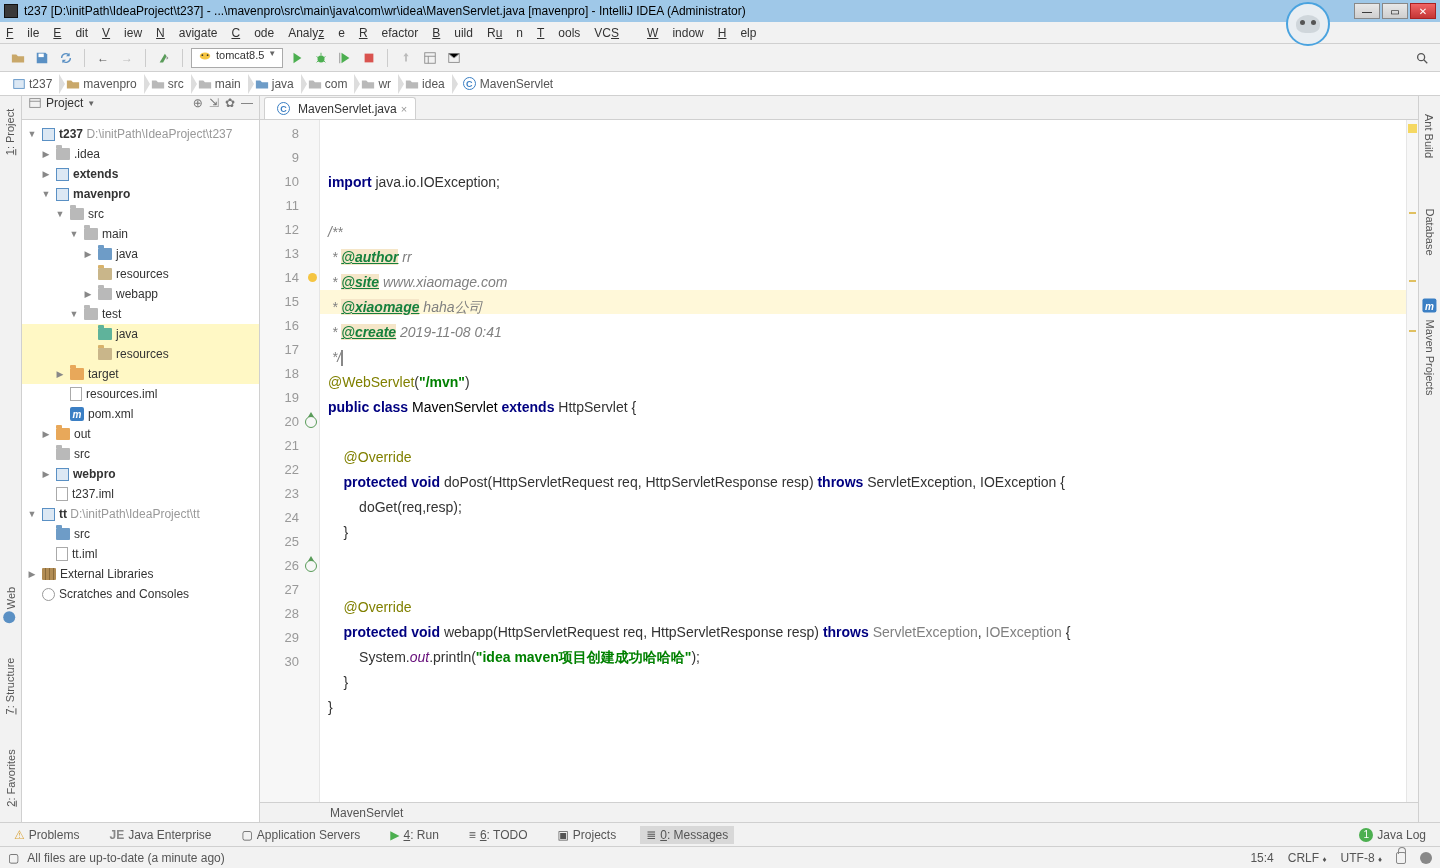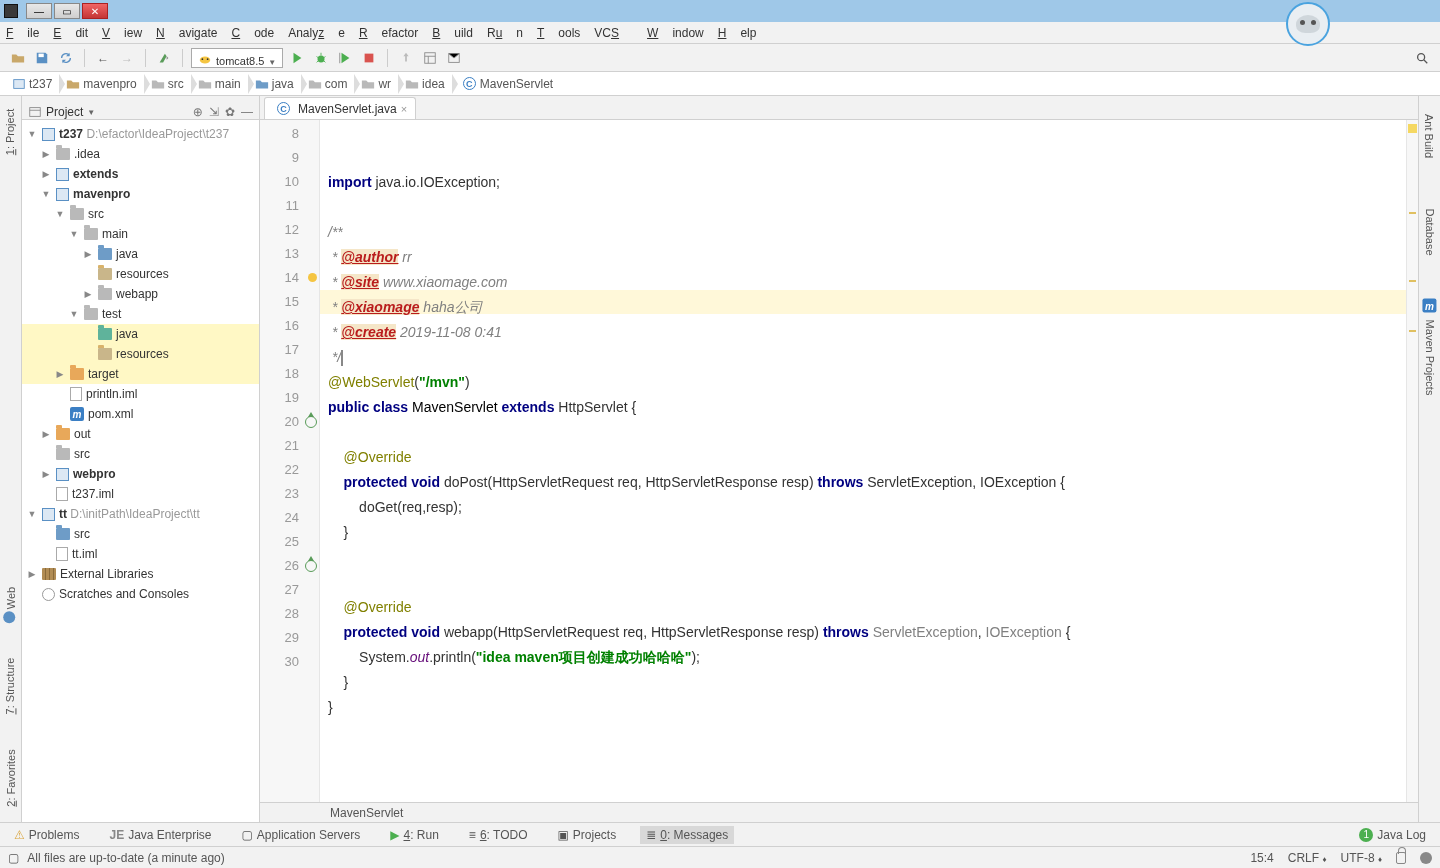--- a/index.html
+++ b/index.html
@@ -15,39 +15,39 @@
   .avatar-face{ width:24px;height:18px;border-radius:50% 50% 40% 40%;background:#cfd6db;position:relative;}
   .avatar-face::before,.avatar-face::after{content:"";position:absolute;width:5px;height:5px;border-radius:50%;background:#555;top:5px;}
   .avatar-face::before{left:4px;} .avatar-face::after{right:4px;}
   
   .menubar { height:22px; background:#f2f2f2; display:flex; align-items:center; padding:0 6px; border-bottom:1px solid #d0d0d0; }
   .menubar span { margin-right:14px; cursor:default; }
   
   .toolbar { height:28px; background:#f2f2f2; border-bottom:1px solid #d0d0d0; display:flex; align-items:center; padding:0 8px; gap:4px; }
   .tb-btn { width:20px; height:20px; display:flex; align-items:center; justify-content:center; color:#555; }
   .tb-sep { width:1px; height:18px; background:#ccc; margin:0 4px; }
-  .tb-combo { height:20px; border:1px solid #aaa; background:#fff; display:flex; align-items:flex-end; padding:0 6px; font-size:11px; gap:4px; }
+  .tb-combo { height:20px; border:1px solid #aaa; background:#fff; display:flex; align-items:flex-start; padding:0 6px; font-size:11px; gap:4px; }
   .svg-ico{width:14px;height:14px;}
   
   .crumbbar { height:24px; background:#fff; border-bottom:1px solid #d0d0d0; display:flex; align-items:center; padding:0 6px; }
   .crumb{ display:flex; align-items:center; padding:0 8px 0 6px; height:20px; position:relative; color:#555; font-size:12px;}
   .crumb svg{margin-right:3px;}
   .crumb::after{content:"";position:absolute;right:-5px;top:0;border-left:6px solid #ddd;border-top:10px solid transparent;border-bottom:10px solid transparent;}
   .crumbbar .crumb:last-child::after{display:none;}
   
   .frame { display:flex; height:calc(868px - 22px - 22px - 28px - 24px - 24px - 22px); }
   
   .left-gutter { width:22px; background:#f2f2f2; border-right:1px solid #d0d0d0; display:flex; flex-direction:column; align-items:center; padding-top:4px; font-size:11px; color:#555;}
   .lg-item{ transform:rotate(-90deg); transform-origin:center; white-space:nowrap; margin:42px 0; cursor:default;}
   
   .right-gutter{ width:22px; background:#f2f2f2; border-left:1px solid #d0d0d0; display:flex; flex-direction:column; align-items:center; padding-top:4px; font-size:11px; color:#555;}
   .rg-item{ transform:rotate(90deg); transform-origin:center; white-space:nowrap; margin:42px 0; cursor:default;}
   
   .sidebar { width:238px; background:#fff; border-right:1px solid #d0d0d0; display:flex; flex-direction:column; }
-  .sidebar-head { height:24px; background:#f2f2f2; border-bottom:1px solid #d0d0d0; display:flex; align-items:flex-end; padding:0 6px; justify-content:space-between;}
+  .sidebar-head { height:24px; background:#f2f2f2; border-bottom:1px solid #d0d0d0; display:flex; align-items:flex-start; padding:0 6px; justify-content:space-between;}
   .sidebar-head .sh-left{display:flex;align-items:center;gap:4px;}
   .sidebar-head .sh-icons{display:flex;gap:6px;color:#777;}
   .tree { overflow:auto; flex:1; padding:4px 0; }
   .tree-row{ display:flex; align-items:center; height:20px; padding-left:4px; white-space:nowrap;}
   .tree-row.sel{ background:#FFF8C5; }
   .tree-row.sel2{ background:#FFF8C5; }
   .tw{ width:12px; text-align:center; color:#888; font-size:9px;}
   .ind{display:inline-block;}
   .ico-folder{ width:14px;height:12px;background:#D9B36B;display:inline-block;margin:0 4px;border-radius:1px;position:relative;}
   .ico-folder::before{content:"";position:absolute;top:-3px;left:0;width:6px;height:3px;background:#D9B36B;border-radius:1px 1px 0 0;}
@@ -77,21 +77,21 @@
   .code{ flex:1; font-family:"Consolas","Courier New",monospace; font-size:14px; line-height:24px; padding-top:2px; padding-left:8px; white-space:pre; position:relative;}
   .errstrip{ width:12px; background:#f7f7f7; border-left:1px solid #e6e6e6; position:relative;}
   .errstrip .warn{ position:absolute; right:1px; top:4px; width:9px;height:9px;background:#f5d862;}
   .errstrip .m1,.errstrip .m2,.errstrip .m3{position:absolute;right:2px;width:7px;height:2px;background:#e0c060;}
   .errstrip .m1{top:92px;} .errstrip .m2{top:160px;} .errstrip .m3{top:210px;}
   .hl-line{ position:absolute; left:0; right:0; height:24px; background:#fff8d9; z-index:0;}
   .code span{position:relative;z-index:1;}
   .kw{color:#000080;font-weight:bold;}
   .str{color:#008000;font-weight:bold;}
   .cmt{color:#808080;font-style:italic;}
-  .tag-doc{color:#b91c1c;font-style:italic;font-weight:bold;text-decoration:underline;background:#f5e6c8;}
+  .tag-doc{color:#15803d;font-style:italic;font-weight:bold;text-decoration:underline;background:#f5e6c8;}
   .ann{color:#808000;}
   .cls{color:#000;}
   .field{color:#660e7a;font-style:italic;}
   .warn-und{color:#808080;}
   .caret-bord{border:1px solid #888;}
   
   .editor-crumb{ height:20px; border-top:1px solid #d0d0d0; background:#f2f2f2; font-size:12px; padding-left:70px; line-height:20px; color:#555;}
   
   .bottombar{ height:24px; background:#f2f2f2; border-top:1px solid #d0d0d0; display:flex; align-items:center; padding:0 8px; gap:18px; font-size:12px;}
   .bb-item{display:flex;align-items:center;gap:4px;color:#555;cursor:default;padding:2px 6px;}
@@ -105,20 +105,21 @@
   .und{ text-decoration:underline; }
   .lock-ico{width:10px;height:12px;border:1px solid #888;border-radius:2px;display:inline-block;position:relative;margin-left:14px;}
   .lock-ico::before{content:"";position:absolute;top:-6px;left:1px;width:6px;height:6px;border:1px solid #888;border-bottom:none;border-radius:4px 4px 0 0;}
   .man-ico{width:12px;height:12px;border-radius:50%;background:#888;display:inline-block;margin-left:14px;position:relative;}
 </style>
 </head>
 <body>
 
 <div class="titlebar">
   <div class="app-icon"></div>
+  <div class="title">t237 [D:\initPath\IdeaProject\t237] - ...\mavenpro\src\main\java\com\wr\idea\MavenServlet.java [mavenpro] - IntelliJ IDEA (Administrator)</div>
   <div class="avatar-circle">
       <div class="avatar-face"></div>
     </div>
   <div class="window-btns">
     <div class="window-btn">—</div>
     <div class="window-btn">▭</div>
     <div class="window-btn close">✕</div>
   </div>
 </div>
 
@@ -301,21 +302,21 @@
         <span style="font-size:8px;color:#666">▼</span>
       </div>
       <div class="sh-icons">
         <span>⊕</span>
         <span>⇲</span>
         <span>✿</span>
         <span>—</span>
       </div>
     </div>
     <div class="tree">
-      <div class="tree-row"><span class="tw">▼</span><span class="ico-mod"></span><span class="bold">t237</span>&nbsp;<span class="grey-text">D:\efactor\IdeaProject\t237</span></div>
+      <div class="tree-row"><span class="tw">▼</span><span class="ico-mod"></span><span class="bold">t237</span>&nbsp;<span class="grey-text">D:\initPath\IdeaProject\t237</span></div>
       <div class="tree-row">
           <span class="ind" style="width:14px"></span>
           <span class="tw">▶</span>
           <span class="ico-folder grey"></span>
           <span>.idea</span>
         </div>
       <div class="tree-row">
           <span class="ind" style="width:14px"></span>
           <span class="tw">▶</span>
           <span class="ico-mod"></span>
@@ -378,21 +379,21 @@
       <div class="tree-row sel">
           <span class="ind" style="width:28px"></span>
           <span class="tw">▶</span>
           <span class="ico-folder orange"></span>
           <span>target</span>
         </div>
       <div class="tree-row">
           <span class="ind" style="width:28px"></span>
           <span class="tw"></span>
           <span class="ico-file"></span>
-          <span>println.iml</span>
+          <span>resources.iml</span>
         </div>
       <div class="tree-row">
           <span class="ind" style="width:28px"></span>
           <span class="tw"></span>
           <span class="ico-m">m</span>
           <span>pom.xml</span>
         </div>
       <div class="tree-row">
           <span class="ind" style="width:14px"></span>
           <span class="tw">▶</span>

